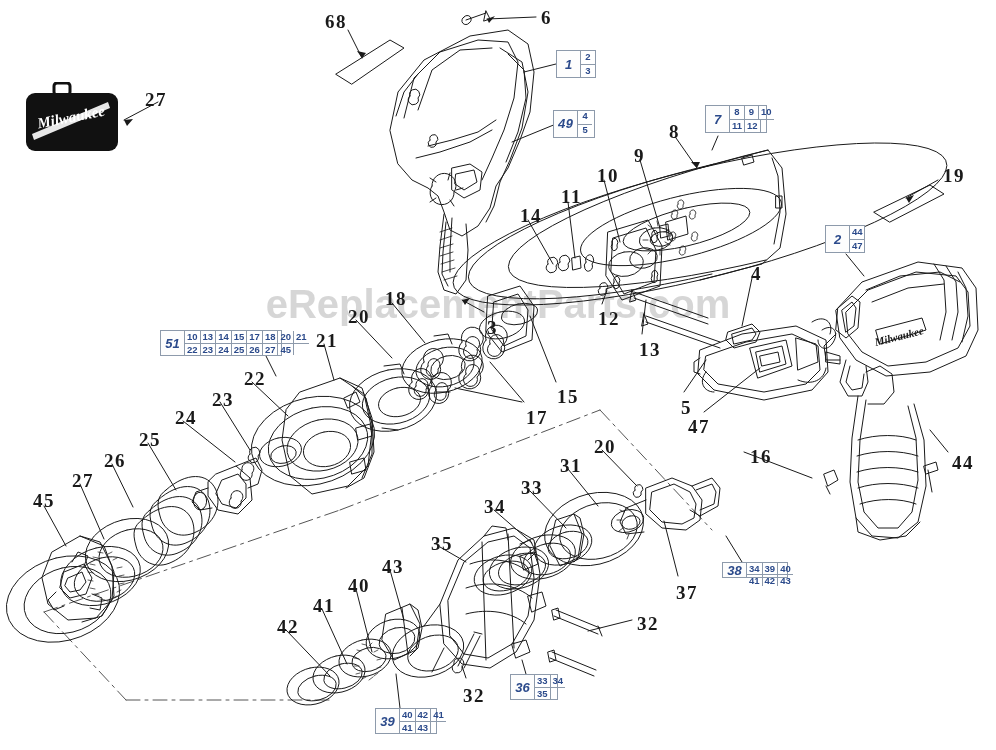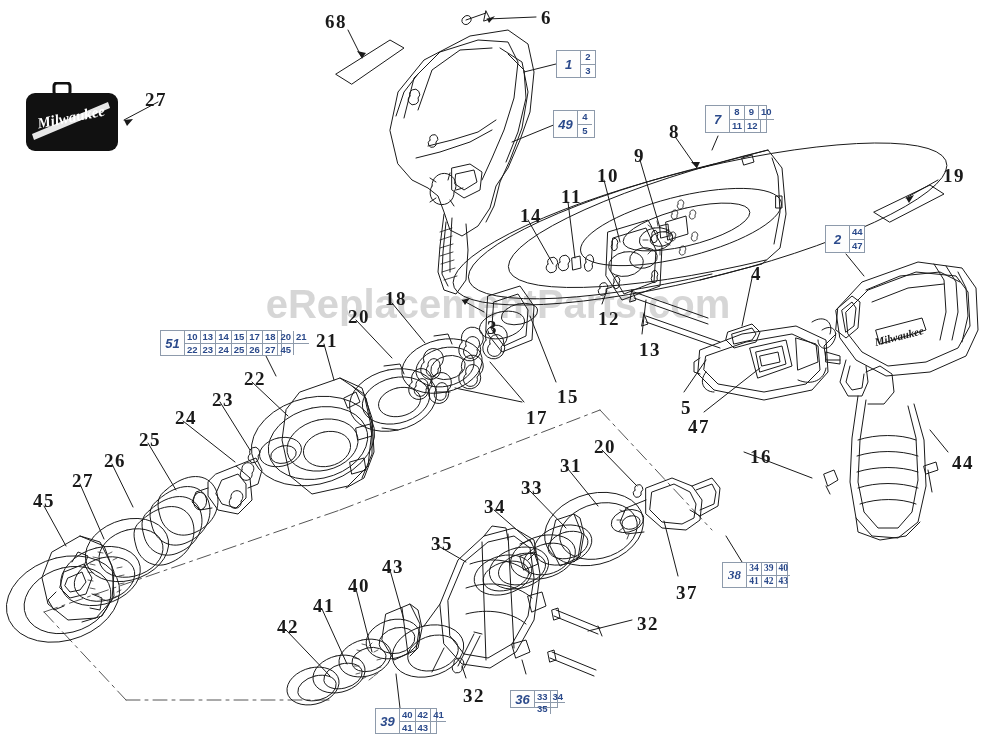--- a/index.html
+++ b/index.html
@@ -678,21 +678,21 @@
           <div class="pn-key">1</div>
           <div class="pn-grid">
             <div class="pn-row">
               <div class="pn-cell">2</div>
             </div>
             <div class="pn-row">
               <div class="pn-cell">3</div>
             </div>
           </div>
         </div>
-        <div class="pn-box" style="left: 553px; top: 110px; width: 42px; height: 28px;">
+        <div class="pn-box" style="left: 553px; top: 110px; width: 42px; height: 28px; font-family: Liberation Mono, monospace;">
           <div class="pn-key">49</div>
           <div class="pn-grid">
             <div class="pn-row">
               <div class="pn-cell">4</div>
             </div>
             <div class="pn-row">
               <div class="pn-cell">5</div>
             </div>
           </div>
         </div>
@@ -740,36 +740,36 @@
               <div class="pn-cell">23</div>
               <div class="pn-cell">24</div>
               <div class="pn-cell">25</div>
               <div class="pn-cell">26</div>
               <div class="pn-cell">27</div>
               <div class="pn-cell">45</div>
               <div class="pn-cell empty">&nbsp;</div>
             </div>
           </div>
         </div>
-        <div class="pn-box" style="left: 722px; top: 562px; width: 66px; height: 26px; font-family: Liberation Serif, serif;">
+        <div class="pn-box" style="left: 722px; top: 562px; width: 66px; height: 16px;">
           <div class="pn-key">38</div>
           <div class="pn-grid">
             <div class="pn-row">
               <div class="pn-cell">34</div>
               <div class="pn-cell">39</div>
               <div class="pn-cell">40</div>
             </div>
             <div class="pn-row">
               <div class="pn-cell">41</div>
               <div class="pn-cell">42</div>
               <div class="pn-cell">43</div>
             </div>
           </div>
         </div>
-        <div class="pn-box" style="left: 510px; top: 674px; width: 48px; height: 18px; margin-top: 16px;">
+        <div class="pn-box" style="left: 510px; top: 674px; width: 48px; height: 26px;">
           <div class="pn-key">36</div>
           <div class="pn-grid">
             <div class="pn-row">
               <div class="pn-cell">33</div>
               <div class="pn-cell">34</div>
             </div>
             <div class="pn-row">
               <div class="pn-cell">35</div>
               <div class="pn-cell empty">&nbsp;</div>
             </div>

